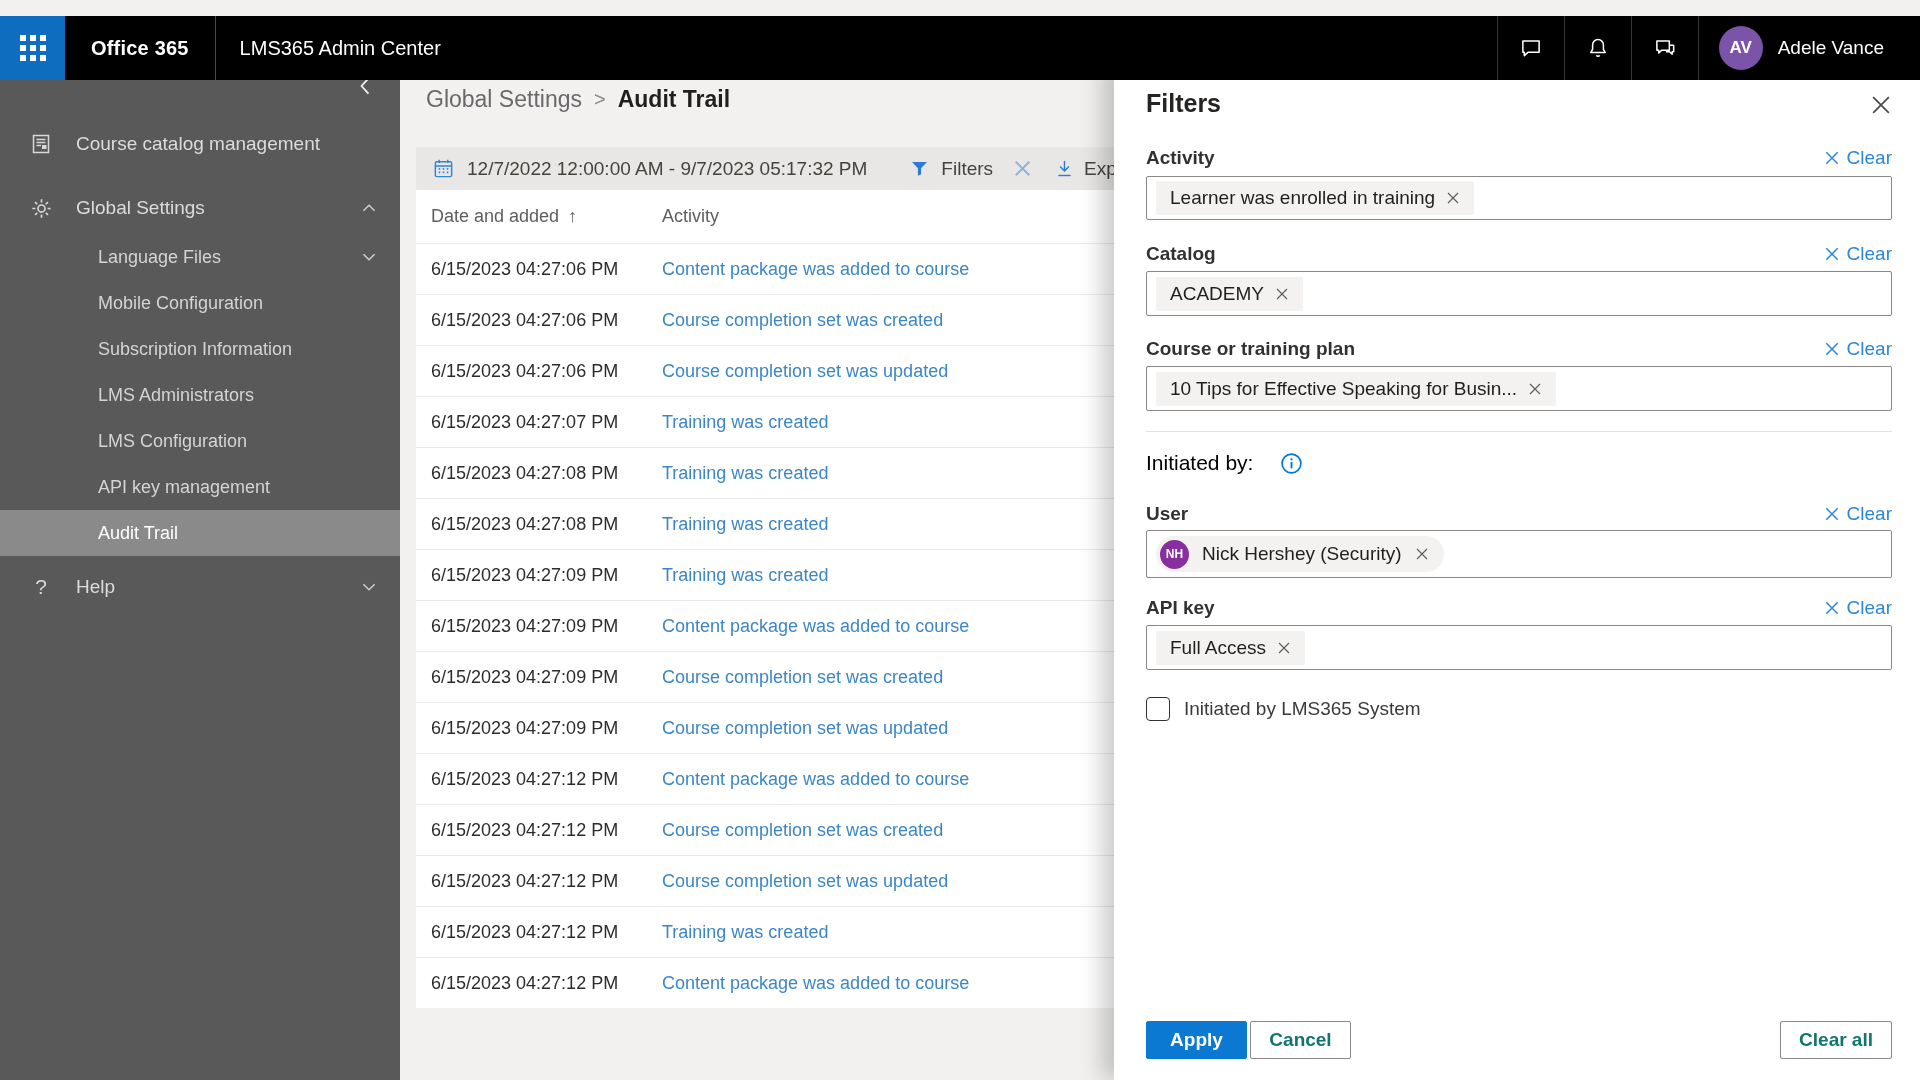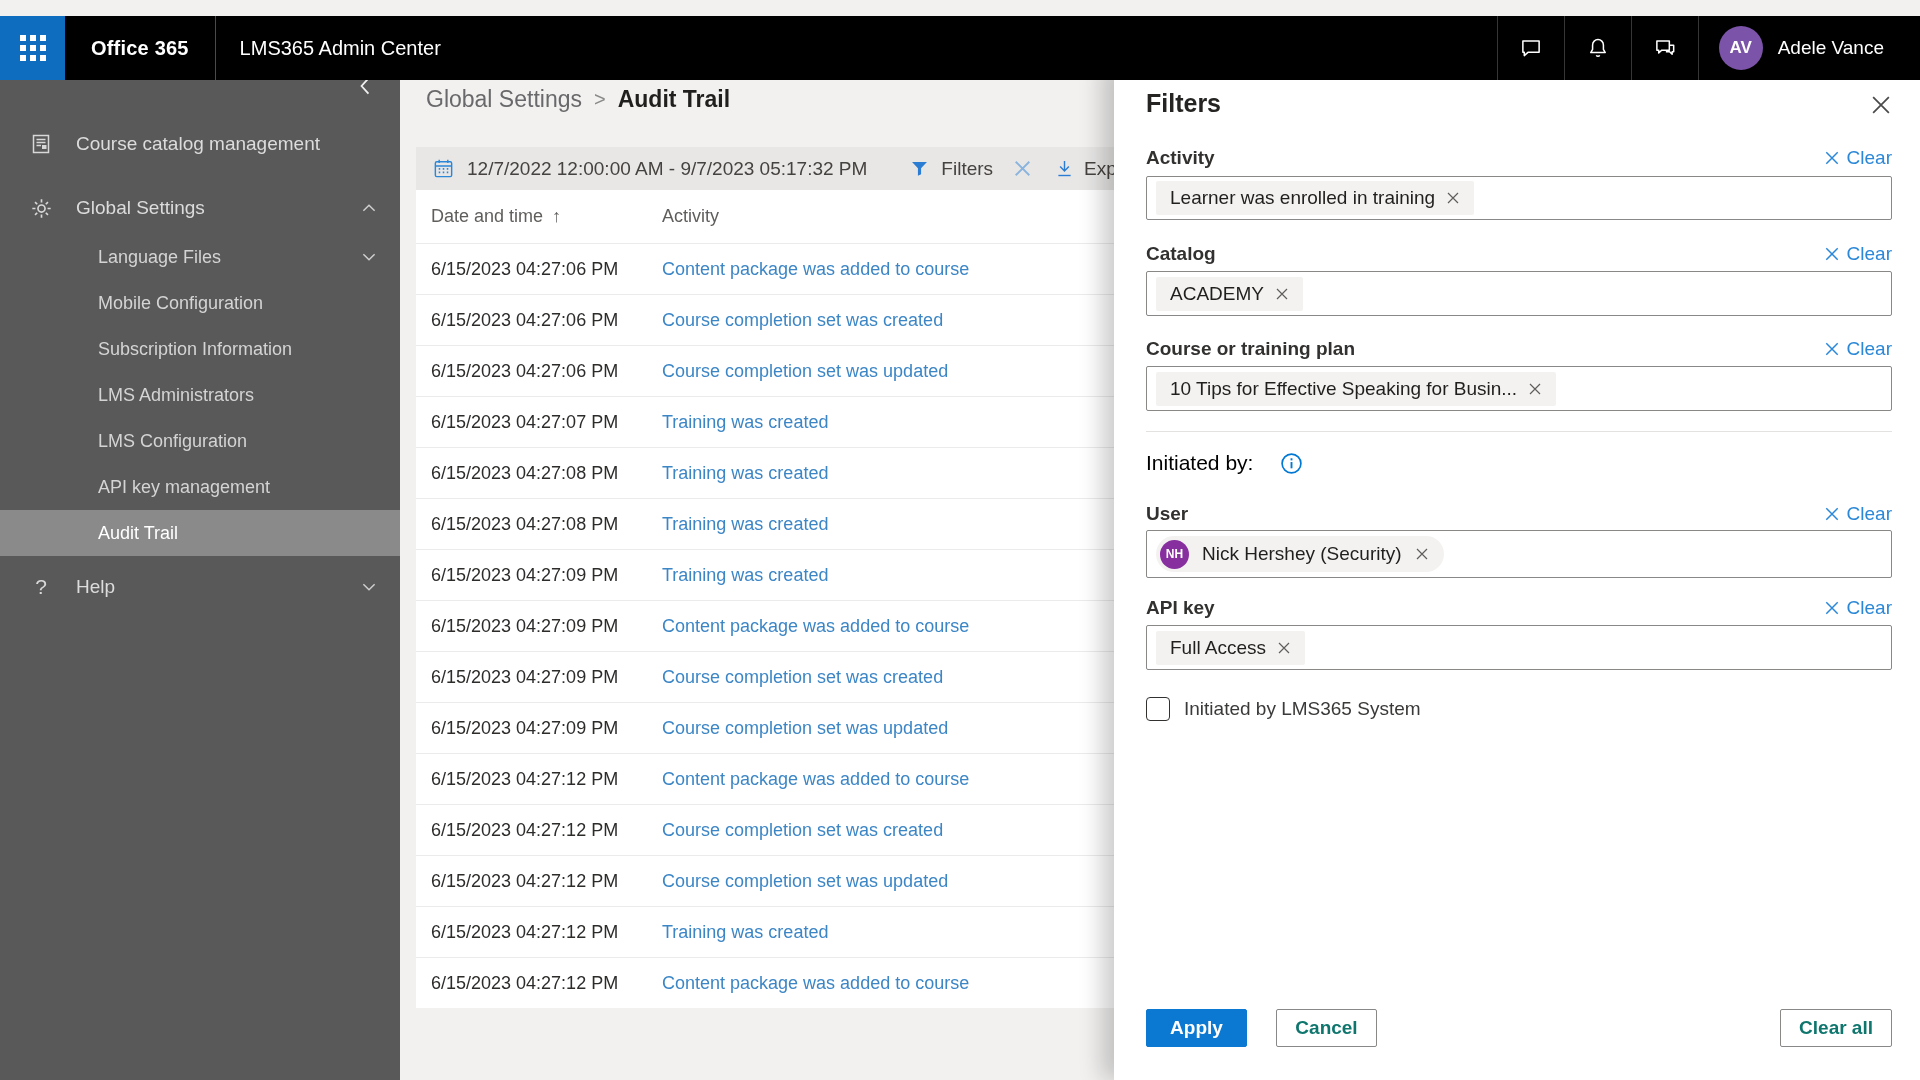--- a/index.html
+++ b/index.html
@@ -74,21 +74,21 @@
   .chip { background:#f3f2f1; border-radius:2px; height:34px; display:inline-flex; align-items:center; gap:11px; padding:0 14px; font-size:19px; color:#201f1e; }
   .chip-x { color:#605e5c; cursor:pointer; display:flex; }
   .p-divider { margin-top:20px; border-top:1px solid #e4e2e0; }
   .initiated-row { margin-top:17px; height:28px; display:flex; align-items:center; gap:27px; font-size:21px; color:#000000; }
   .mt22 { margin-top:22px; } .mt21 { margin-top:21px; } .mt25 { margin-top:25px; } .mt18l { margin-top:18px; }
   .in-mt5 { margin-top:5px; height:45px; } .in-mt4 { margin-top:4px; height:48px; }
   .chip-user { border-radius:18px; height:36px; padding:0 15px 0 4px; gap:13px; }
   .chip-avatar { width:29px; height:29px; border-radius:50%; background:#872f9f; color:#fff; font-size:12px; font-weight:700; display:flex; align-items:center; justify-content:center; }
   .checkbox-row { margin-top:27px; display:flex; align-items:center; gap:14px; font-size:19px; color:#3b3a39; }
   .checkbox { width:24px; height:24px; border:1.5px solid #323130; border-radius:4px; background:#fff; cursor:pointer; flex:0 0 auto; }
-  .p-footer { position:absolute; left:32px; right:28px; bottom:33px; display:flex; gap:29px; align-items:center; }
+  .p-footer { position:absolute; left:32px; right:28px; bottom:21px; display:flex; gap:3px; align-items:center; }
   .btn { height:38px; min-width:101px; padding:0 18px; display:flex; align-items:center; justify-content:center; font-size:19px; font-weight:700; border-radius:2px; cursor:pointer; font-family:"Liberation Sans", sans-serif; }
   .btn-primary { background:#0b78d1; color:#fff; border:1px solid #0b78d1; }
   .btn-secondary { background:#fff; color:#0f766e; border:1px solid #8a8886; }
   .f-spacer { flex:1; }
 </style>
 </head>
 <body>
 
 <div class="topbar">
   <div class="waffle">
@@ -253,21 +253,21 @@
             <path d="M5 20h14"></path>
           </svg>
       </span>
       <span>Export</span>
     </div>
   </div>
 
   <div class="table">
     <div class="t-head">
       <div class="th-date">
-        <span>Date and time</span>
+        <span>Date and added</span>
         <span class="sort-glyph">↑</span>
       </div>
       <div class="th-activity">Activity</div>
     </div>
 
     <div class="t-row">
       <div class="cell-date">6/15/2023 04:27:06 PM</div>
       <a class="cell-activity">Content package was added to course</a>
     </div>
     <div class="t-row">

